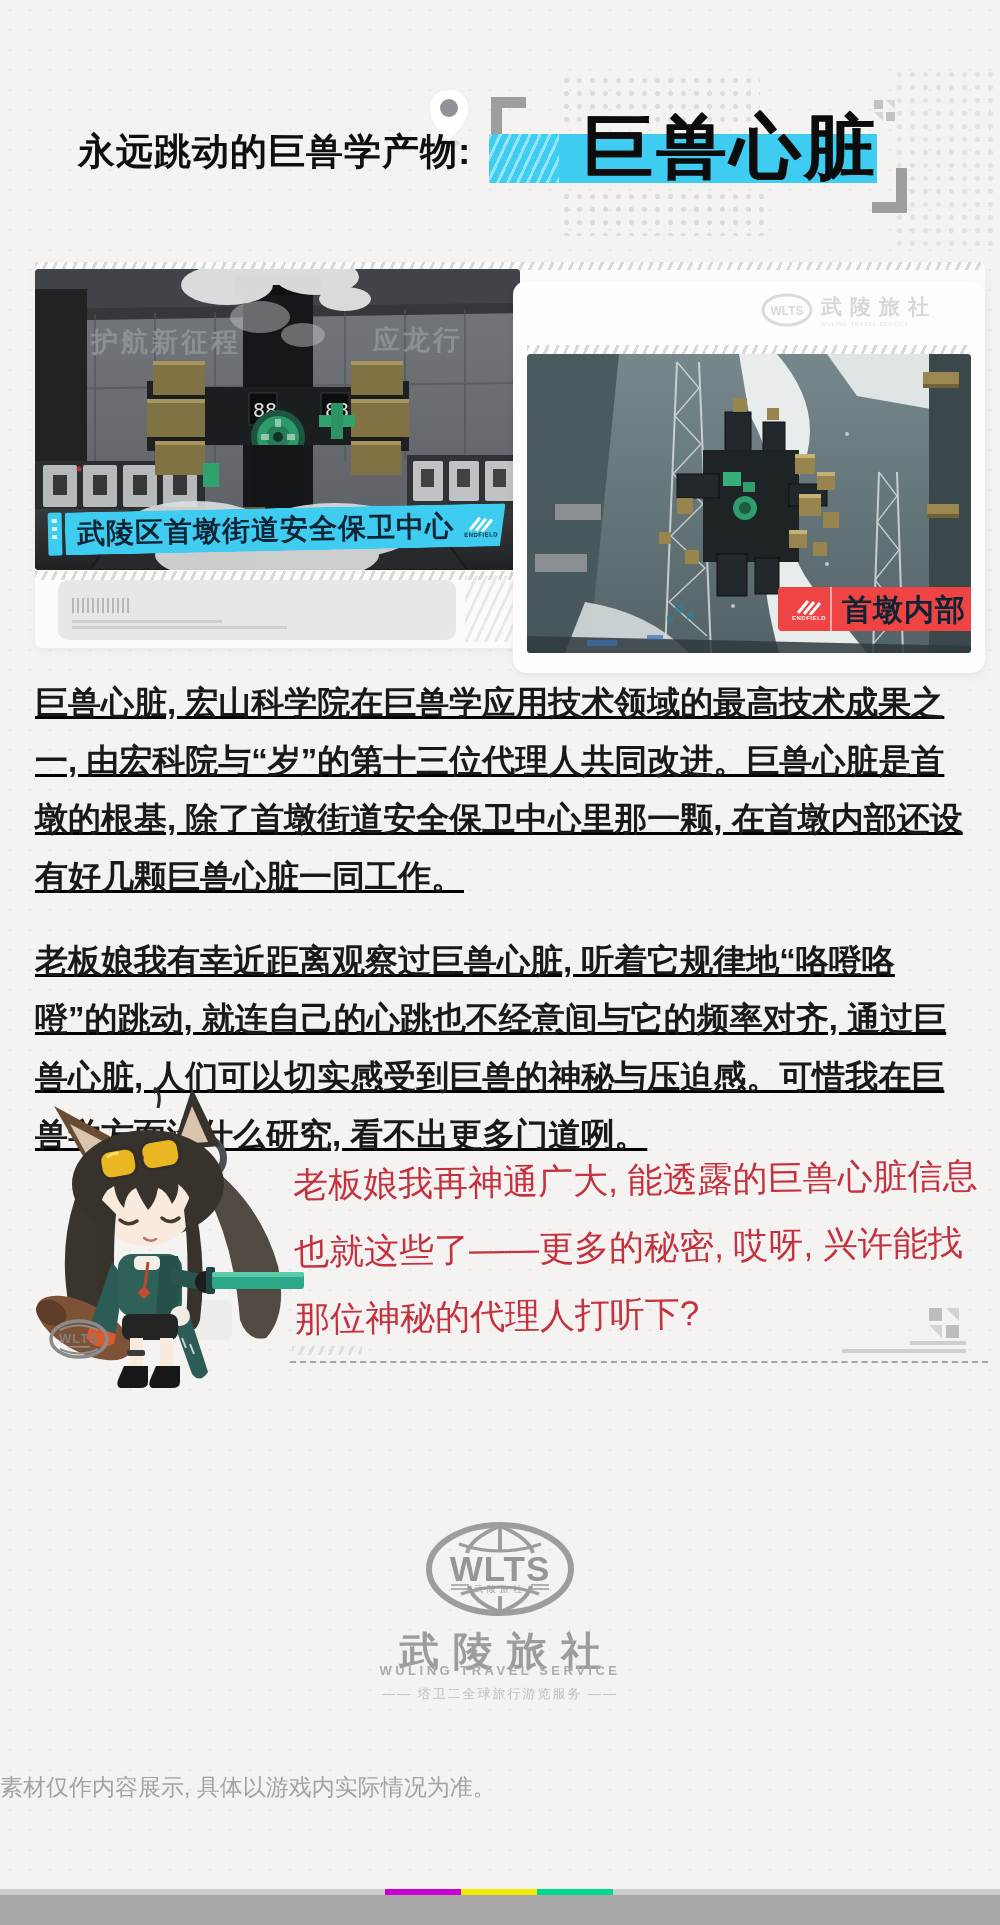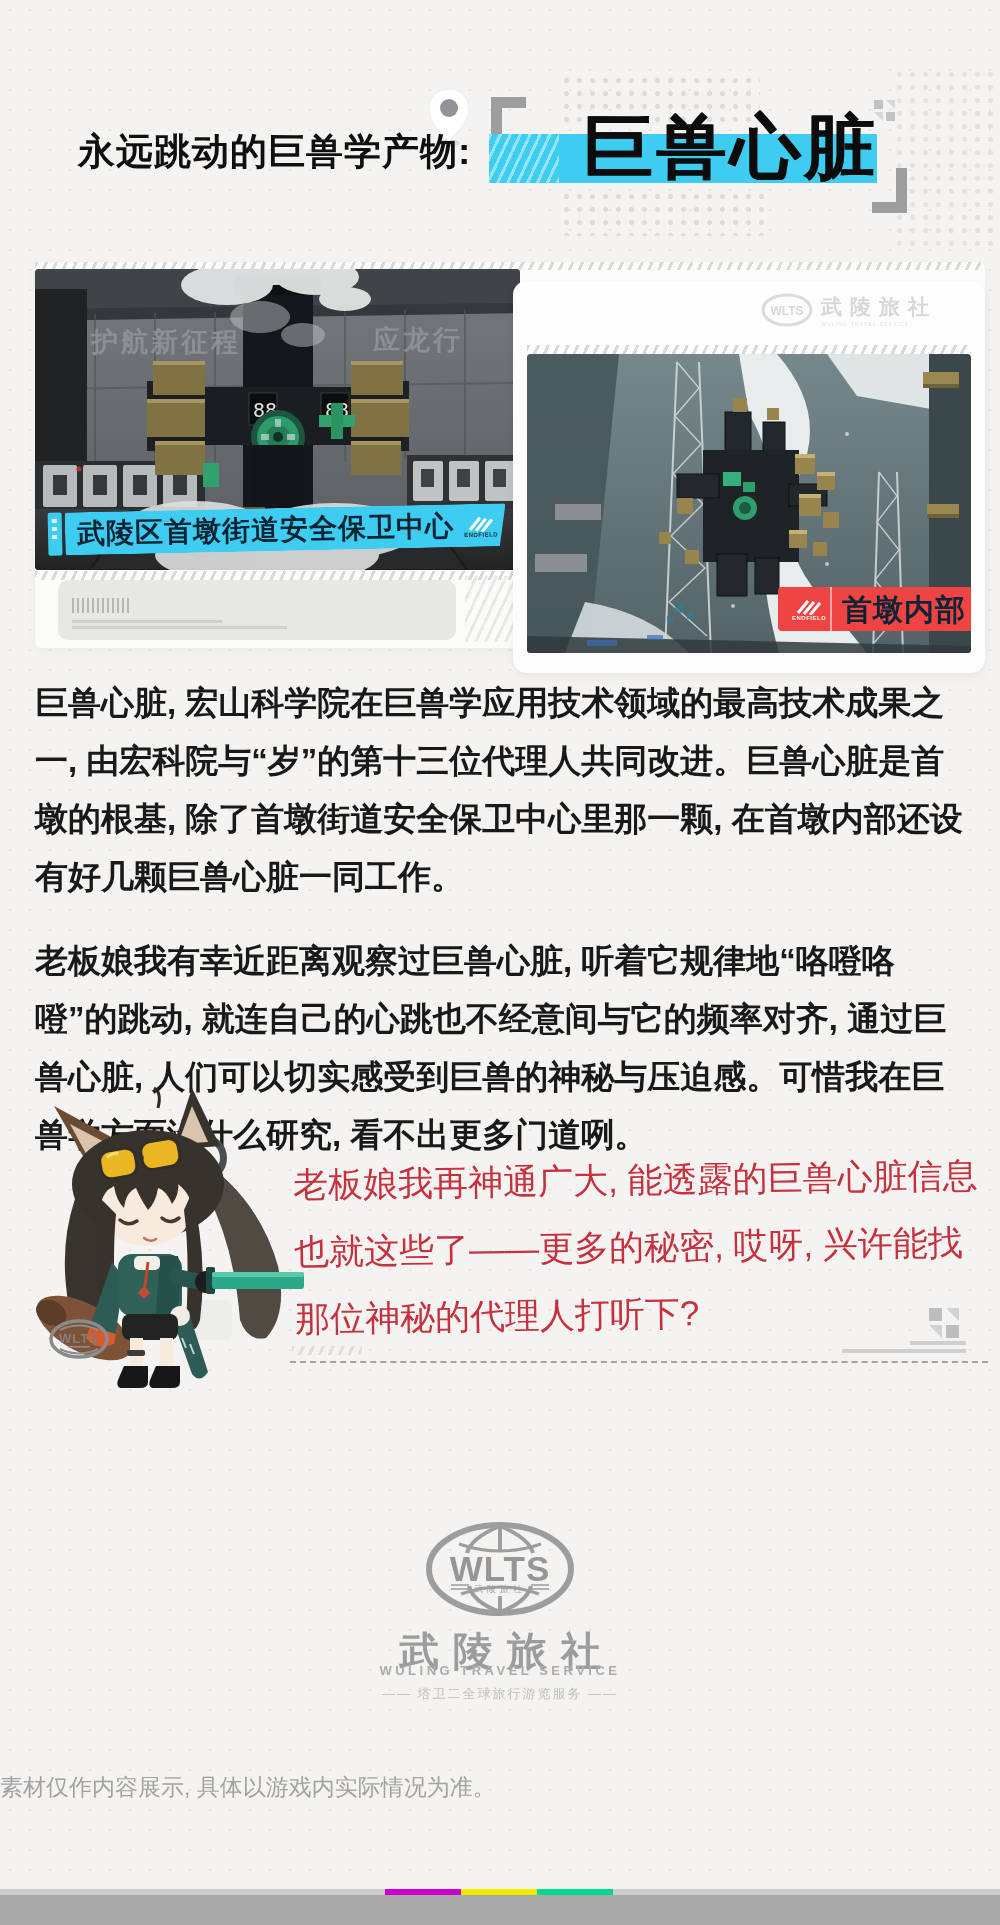--- a/index.html
+++ b/index.html
@@ -62,21 +62,21 @@
   .cardB .hatch-top2{position:absolute;left:14px;top:64px;width:444px;height:9px;}
   .shot2{position:absolute;left:14px;top:73px;width:444px;height:299px;overflow:hidden;border-radius:4px;}
   .cap2{position:absolute;left:251px;top:233px;display:flex;}
   .cap2 .cap-main{display:flex;align-items:flex-end;background:#ef4444;height:44px;border-radius:4px;padding:0 10px 0 0;}
   .cap2 .ef-box{width:42px;height:44px;display:flex;flex-direction:column;align-items:center;justify-content:center;
     border-right:2px solid rgba(255,255,255,.55);margin-right:10px;}
   .cap2 .ef-name{color:rgba(255,255,255,.92);}
   .cap2 .cap-text{font-size:30px;}
 
   
-  .body-text{left:35px;top:674px;width:935px;}
+  .body-text{left:35px;top:674px;width:935px;text-decoration:underline;}
   .body-text p{margin:0;font-size:33px;line-height:58px;font-weight:600;color:#191919;}
   .body-text p + p{margin-top:26px;}
 
   
   .ghost-square{left:196px;top:1300px;width:36px;height:40px;background:#ededeb;border-radius:6px;}
   .note-circle{left:177px;top:1132px;}
   .chibi{left:20px;top:1086px;}
   .wlts-badge{left:48px;top:1318px;}
   .note-text{left:294px;top:1146px;width:700px;font-size:35px;line-height:67px;font-weight:500;
     color:#c5323f;transform:rotate(-0.8deg);}

